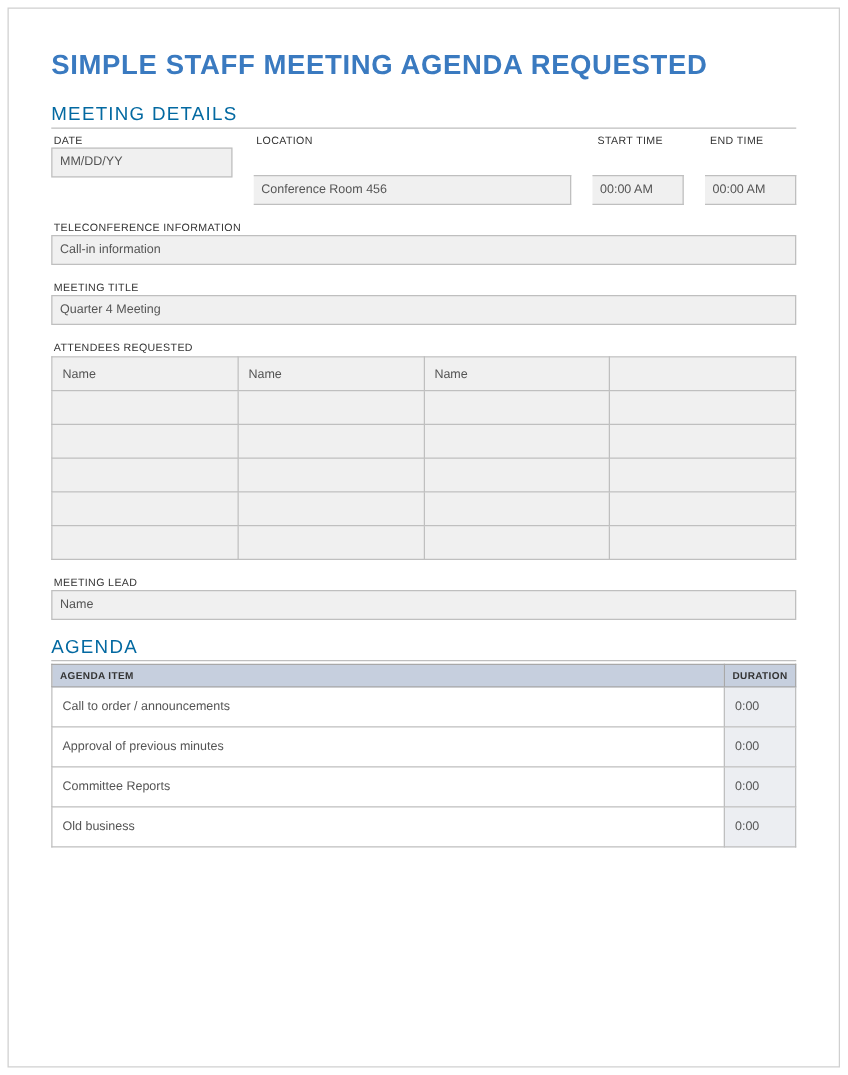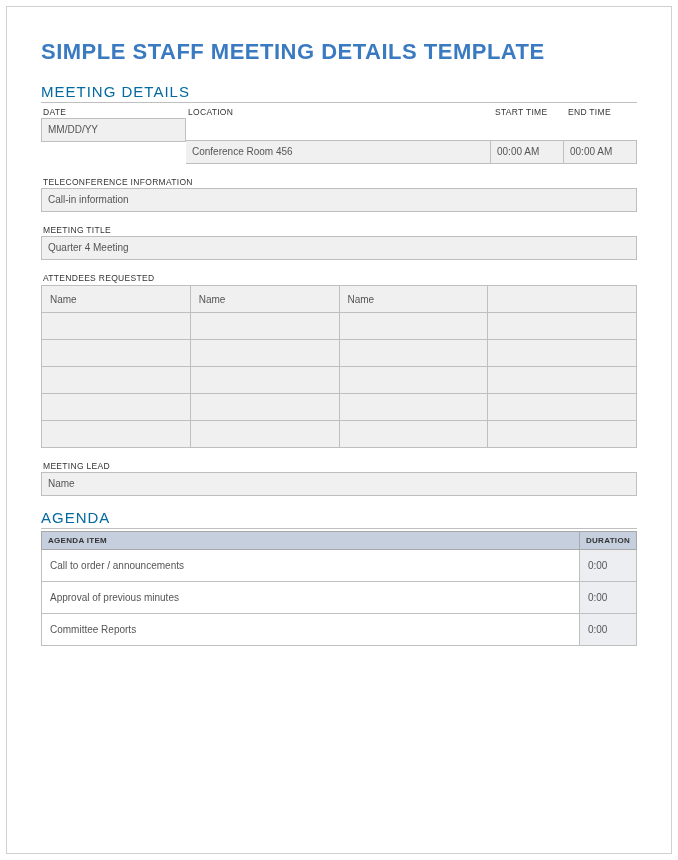--- a/index.html
+++ b/index.html
@@ -28,21 +28,21 @@
     color: #0369a1;
     font-size: 15px;
     letter-spacing: 1px;
     font-weight: normal;
     border-bottom: 1px solid #bfbfbf;
     padding-bottom: 2px;
     margin-bottom: 2px;
   }
   .details-row {
     display: flex;
-    gap: 0;
+    gap: 17px;
   }
   .details-col { display: flex; flex-direction: column; }
   .col-date { width: 145px; }
   .col-location { flex: 1; }
   .col-time { width: 73px; justify-content: flex-end; }
   .field-label {
     font-size: 8.5px;
     letter-spacing: 0.3px;
     color: #333;
     padding: 2px 0 1px 2px;
@@ -102,21 +102,21 @@
     background: #eceef2;
     text-align: left;
     width: 56px;
   }
 </style>
 </head>
 <body>
 
 <div class="page">
 
-  <h1 class="doc-title">SIMPLE STAFF MEETING DETAILS TEMPLATE</h1>
+  <h1 class="doc-title">SIMPLE STAFF MEETING AGENDA REQUESTED</h1>
 
   <h2 class="section-title">MEETING DETAILS</h2>
 
   <div class="details-row">
     <div class="details-col col-date">
       <div class="field-label">DATE</div>
       <div class="field-cell">MM/DD/YY</div>
     </div>
     <div class="details-col col-location">
       <div class="field-label">LOCATION</div>
@@ -206,17 +206,21 @@
             <td class="dur-cell">0:00</td>
           </tr>
           <tr>
             <td>Approval of previous minutes</td>
             <td class="dur-cell">0:00</td>
           </tr>
           <tr>
             <td>Committee Reports</td>
             <td class="dur-cell">0:00</td>
           </tr>
+          <tr>
+            <td>Old business</td>
+            <td class="dur-cell">0:00</td>
+          </tr>
         </tbody>
     </table>
   </div>
 
 </div>
 
 </body></html>

